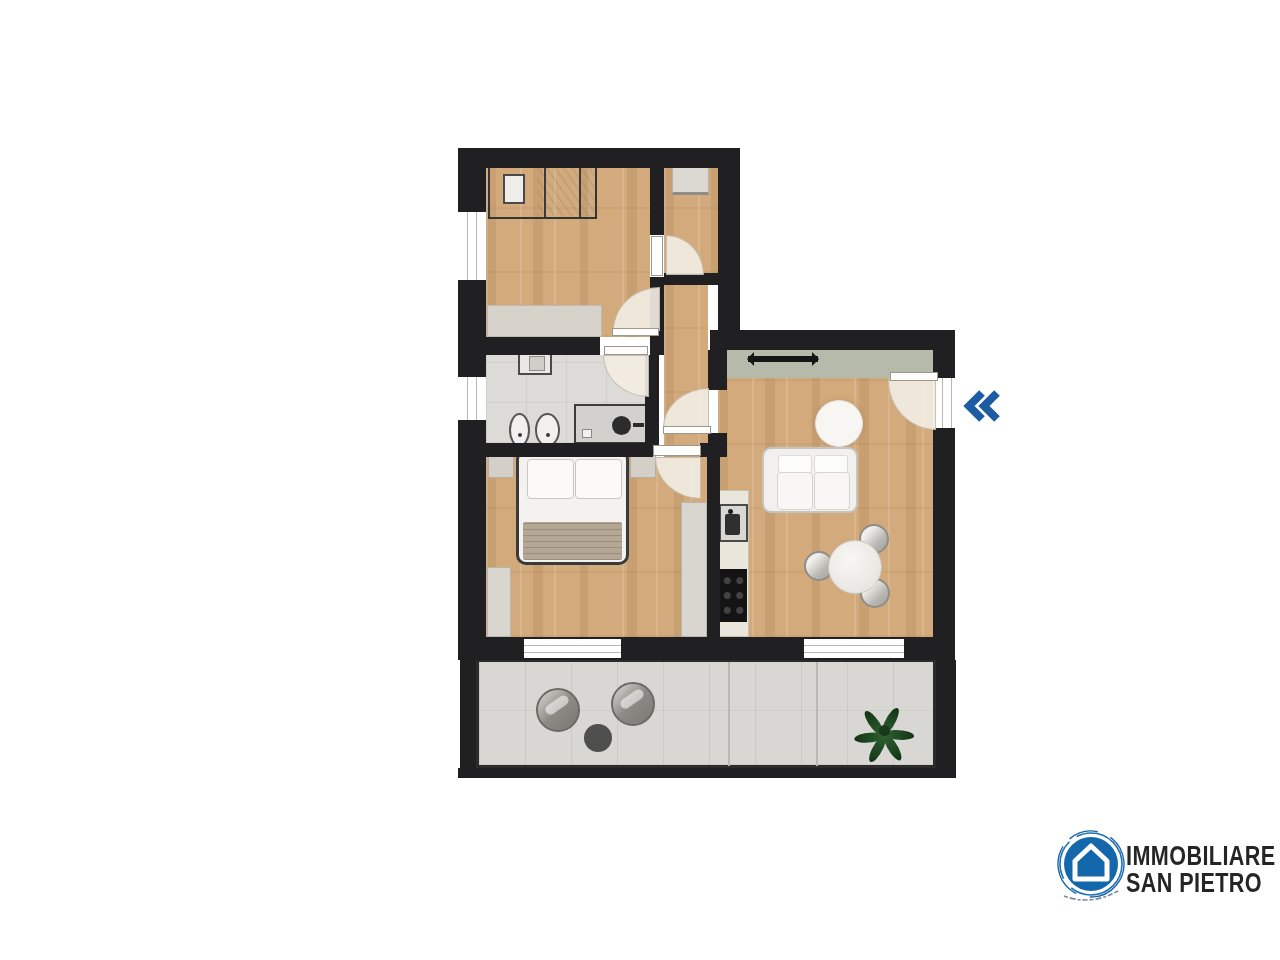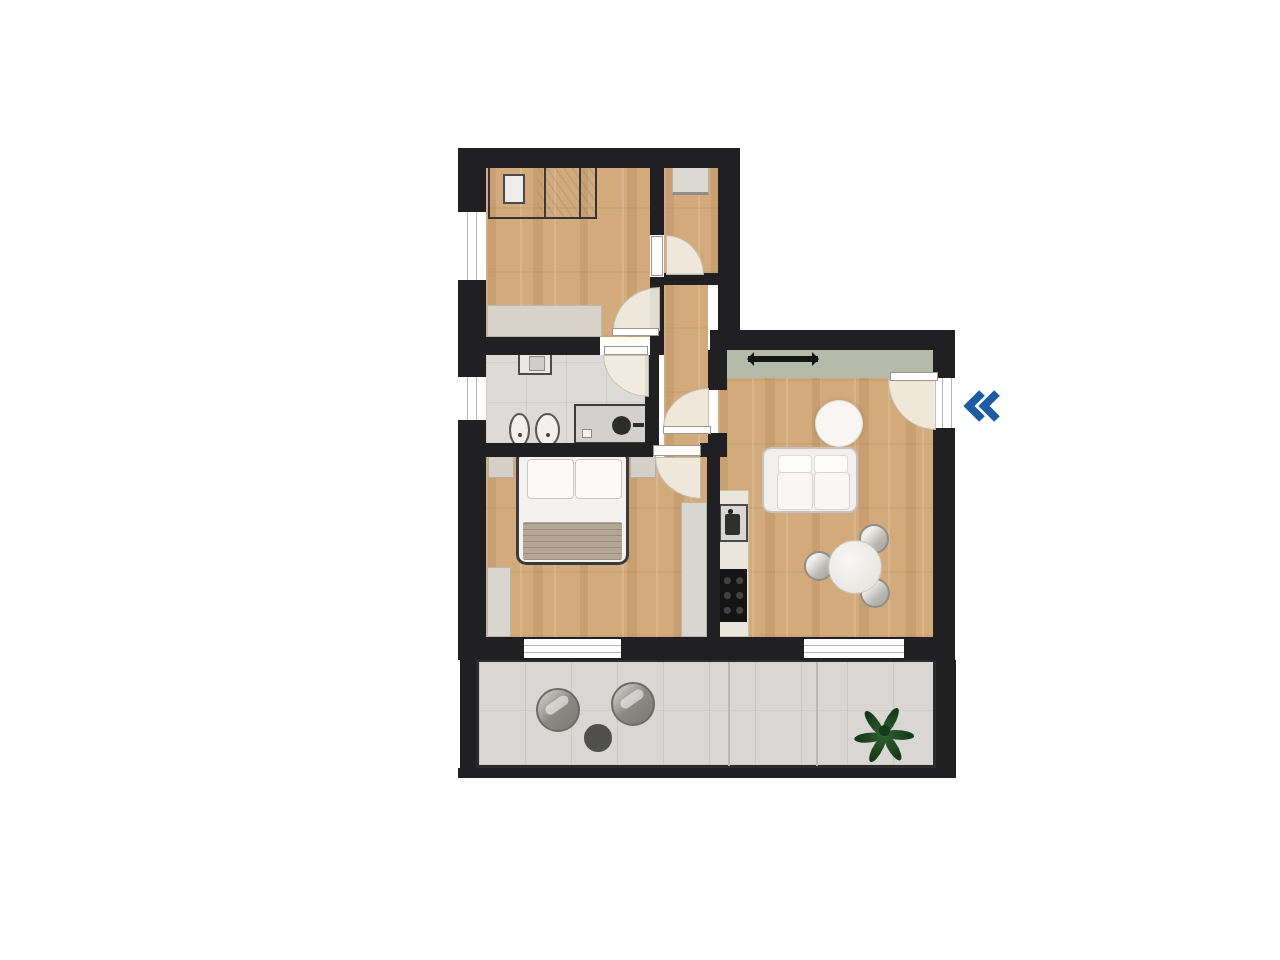--- a/index.html
+++ b/index.html
@@ -211,14 +211,25 @@
   <div class="door-arc" style="left:888px;top:380px;width:48px;height:50px;border-radius:0 0 0 100%;"></div>
   <div class="door-leaf" style="left:890px;top:372px;width:48px;height:9px;"></div>
 
   <div class="abs" style="left:962px;top:389px;width:42px;height:34px;cursor:pointer;">
     <svg width="42" height="34" viewBox="0 0 42 34">
       <path d="M20 4 L7 17 L20 30" fill="none" stroke="#1d5ca3" stroke-width="8" stroke-linejoin="miter"></path>
       <path d="M35 4 L22 17 L35 30" fill="none" stroke="#1d5ca3" stroke-width="8" stroke-linejoin="miter"></path>
     </svg>
   </div>
 
+  <div class="abs" style="left:1056px;top:830px;width:220px;height:78px;">
+    <svg width="72" height="78" viewBox="0 0 72 78" style="position:absolute;left:0;top:0;">
+      <circle cx="35" cy="34" r="31" fill="none" stroke="#1a72b8" stroke-width="1.6" stroke-dasharray="70 12 40 9"></circle>
+      <circle cx="35" cy="34" r="33" fill="none" stroke="#1f65a5" stroke-width="1.4" stroke-dasharray="30 14 55 10" transform="rotate(40 35 34)"></circle>
+      <circle cx="35" cy="34" r="27" fill="#1368ac"></circle>
+      <path d="M35 16 L51 31 L51 49 L19 49 L19 31 Z" fill="none" stroke="#ffffff" stroke-width="5" stroke-linejoin="round"></path>
+      <path d="M8 66 Q35 76 62 61" fill="none" stroke="#7d87a0" stroke-width="1.6" stroke-dasharray="4 2 6 2 3 2 5 2"></path>
+    </svg>
+    <div class="brand-text" style="left:70px;top:13px;">IMMOBILIARE</div>
+    <div class="brand-text" style="left:70px;top:40px;">SAN PIETRO</div>
+  </div>
 
 </div>
 
 </body></html>

